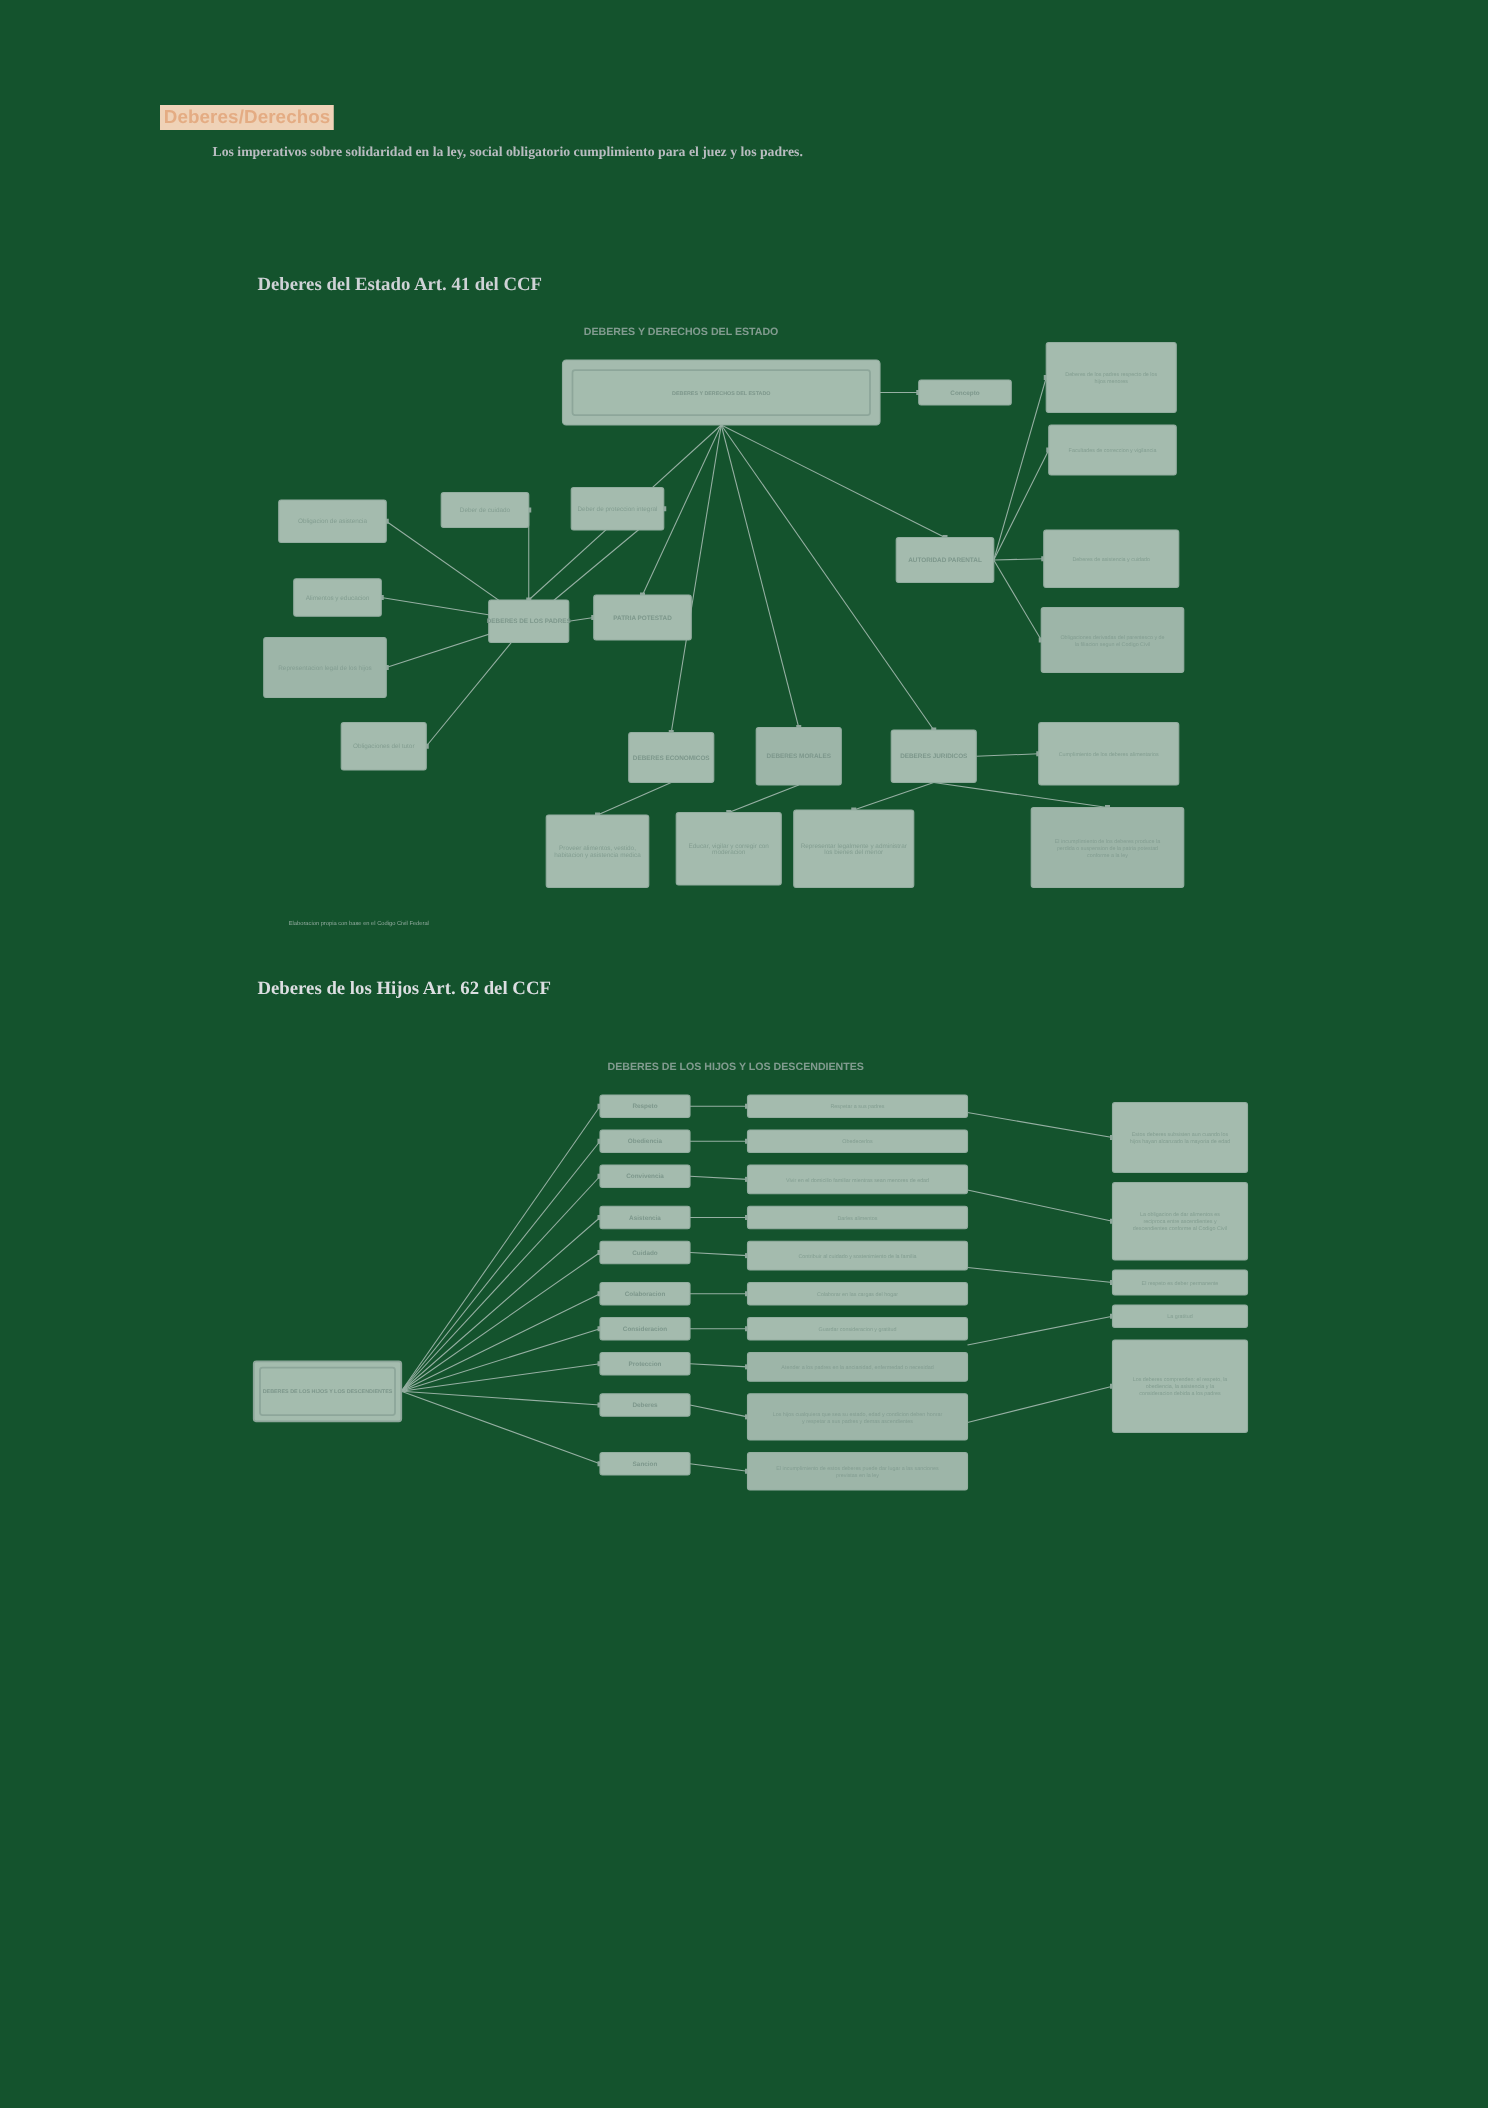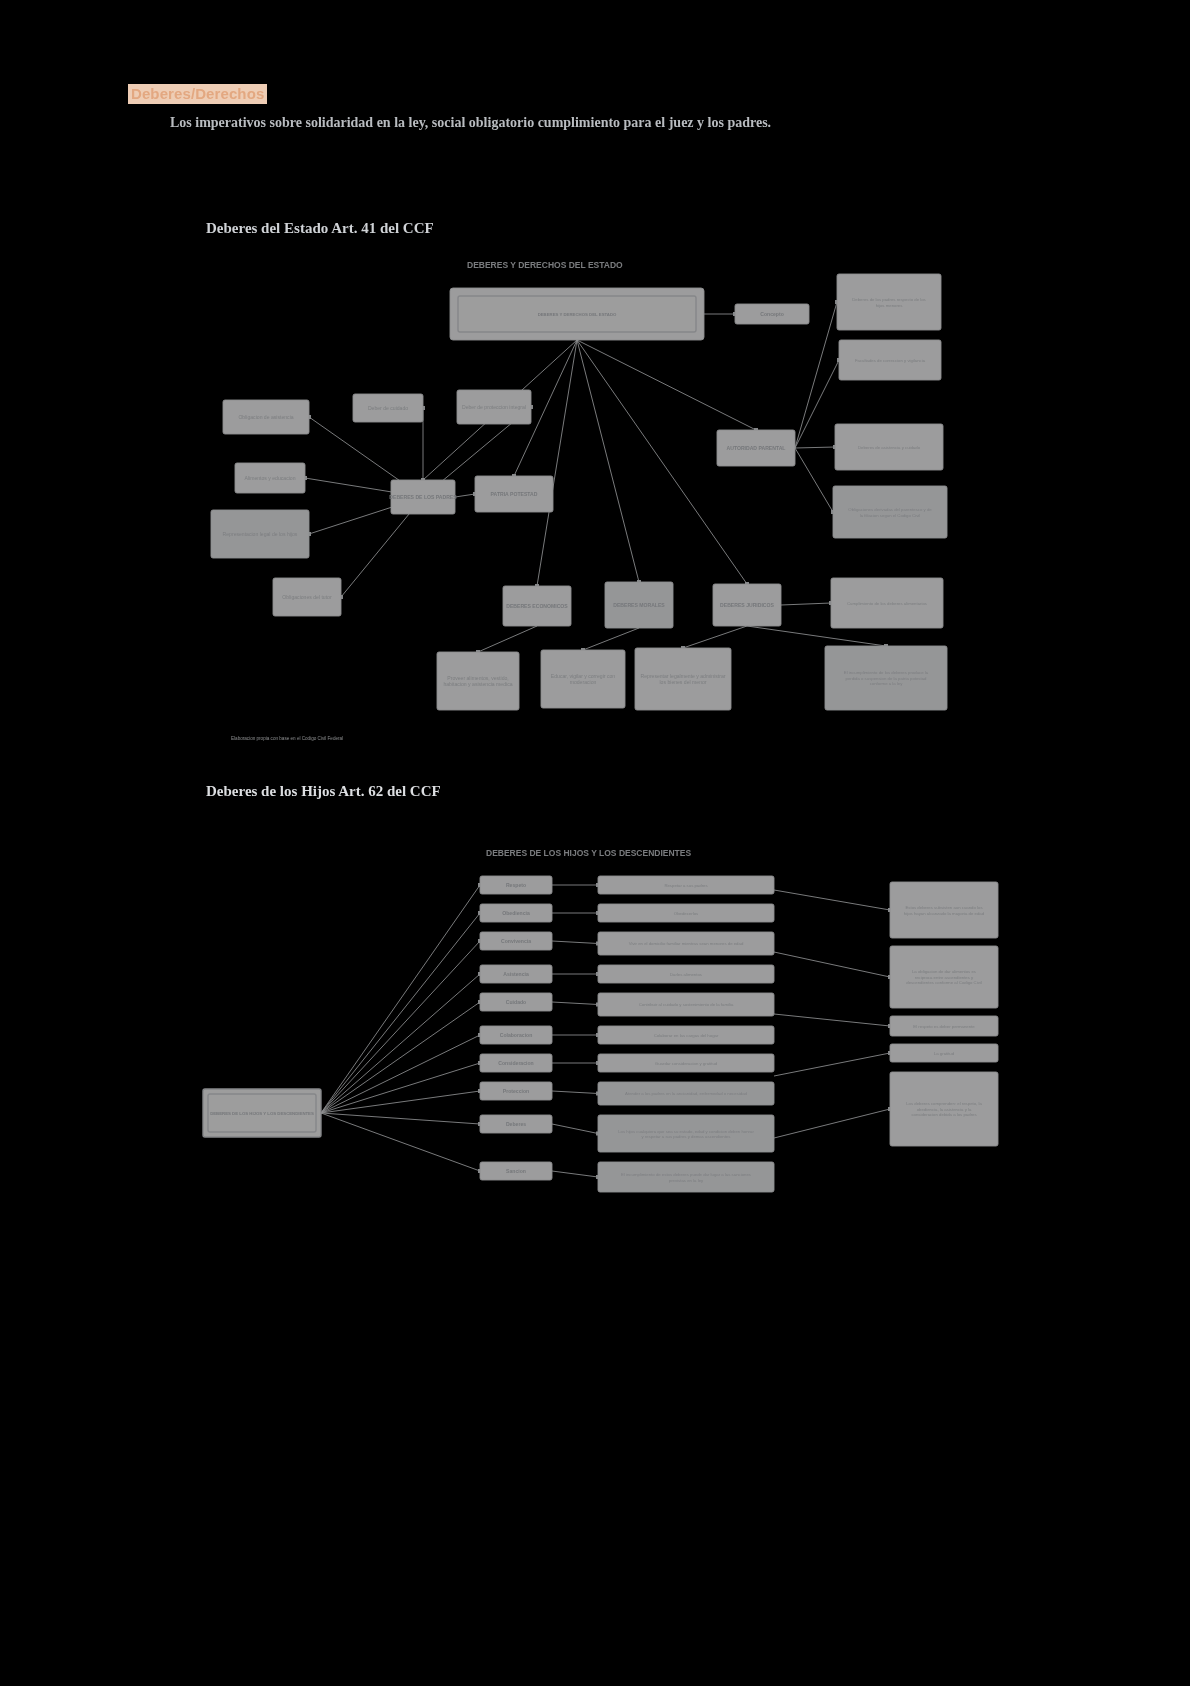--- a/index.html
+++ b/index.html
@@ -11,21 +11,21 @@
     font-family: "Liberation Serif", "DejaVu Serif", serif;
     width: 1190px;
     height: 1686px;
     position: relative;
     overflow: hidden;
     color: #9aa0a6;
   }
   .page {
     position: absolute;
     inset: 0;
-    background: #000000;
+    background: #14532d;
   }
 
   
   .doc-heading {
     position: absolute;
     left: 128px;
     top: 84px;
     font-family: "Liberation Sans", "DejaVu Sans", sans-serif;
     font-weight: bold;
     font-size: 15px;
@@ -35,21 +35,21 @@
     padding: 1px 3px 2px 3px;
     white-space: nowrap;
     opacity: .95;
   }
   .body-para {
     position: absolute;
     left: 170px;
     width: 782px;
     font-family: "Liberation Serif", "DejaVu Serif", serif;
     font-weight: bold;
-    font-size: 14px;
+    font-size: 11px;
     line-height: 25px;
     color: #b9bcc0;
     text-align: justify;
   }
   #para1 { top: 110px; }
   #para2 { top: 158px; }
 
   .section-heading {
     position: absolute;
     left: 170px;

